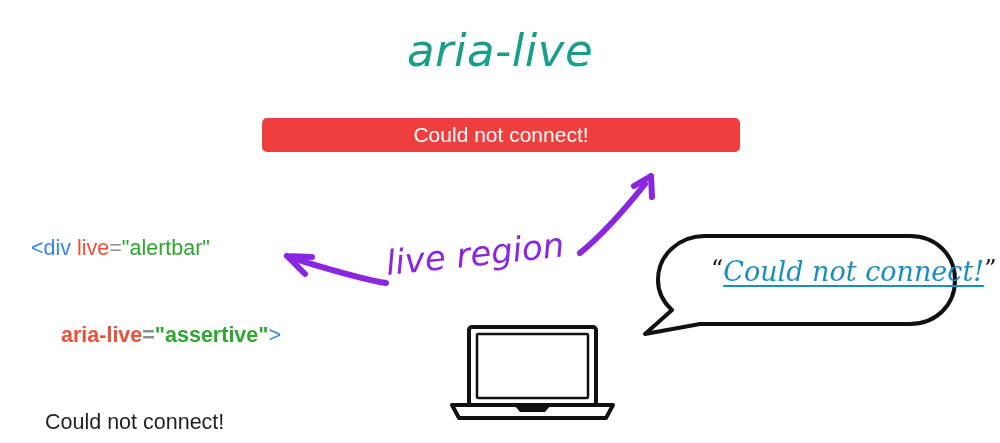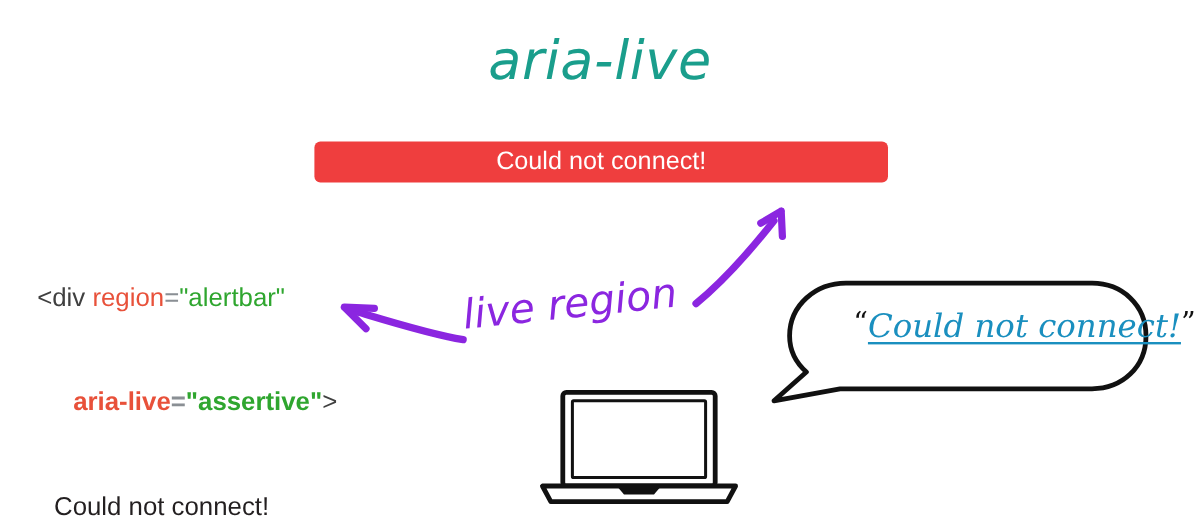--- a/index.html
+++ b/index.html
@@ -53,21 +53,21 @@
   #codeblock {
     position: absolute;
     left: 31px;
     top: 176px;
     font-family: "Liberation Sans", sans-serif;
     font-size: 21.5px;
     line-height: 29px;
     white-space: pre;
   }
   .code-line { display: block; }
-  .c-tag    { color: #404040; }
+  .c-tag    { color: #3b82f6; }
   .c-attr   { color: #e8513a; }
   .c-eq     { color: #8a8f94; }
   .c-val    { color: #2fa62f; }
   .c-text   { color: #231f20; }
   .indent2  { padding-left: 30px; }
   .indent1  { padding-left: 14px; }
   .bold     { font-weight: bold; }
 
   
   #liveregion-label {
@@ -119,21 +119,21 @@
 </head>
 <body>
 
 <div id="title">aria-live</div>
 
 <div id="alertbar">
   <span>Could not connect!</span>
 </div>
 
 <div id="codeblock">
-  <span class="code-line"><span class="c-tag">&lt;div </span><span class="c-attr">region</span><span class="c-eq">=</span><span class="c-val">"alertbar"</span></span>
+  <span class="code-line"><span class="c-tag">&lt;div </span><span class="c-attr">live</span><span class="c-eq">=</span><span class="c-val">"alertbar"</span></span>
   <span class="code-line indent2"><span class="c-attr bold">aria-live</span><span class="c-eq bold">=</span><span class="c-val bold">"assertive"</span><span class="c-tag">&gt;</span></span>
   <span class="code-line indent1"><span class="c-text">Could not connect!</span></span>
   
 </div>
 
 <svg class="overlay" viewBox="0 0 1000 443">
 
   <g>
     <path d="M386,283 C360,279 325,268 295,259" stroke="#8b26e0" stroke-width="6" fill="none" stroke-linecap="round"></path>
     <path d="M287,256 L312,257 M287,256 L305,274" stroke="#8b26e0" stroke-width="6" fill="none" stroke-linecap="round" stroke-linejoin="round"></path>

